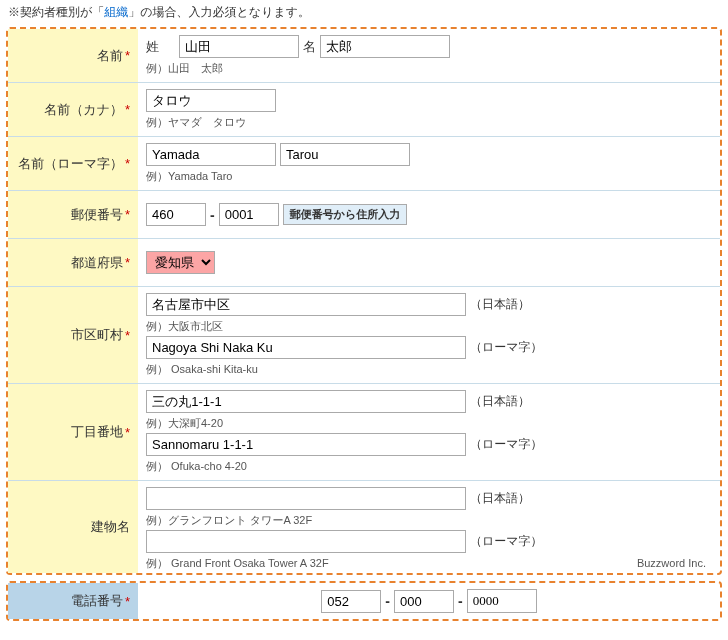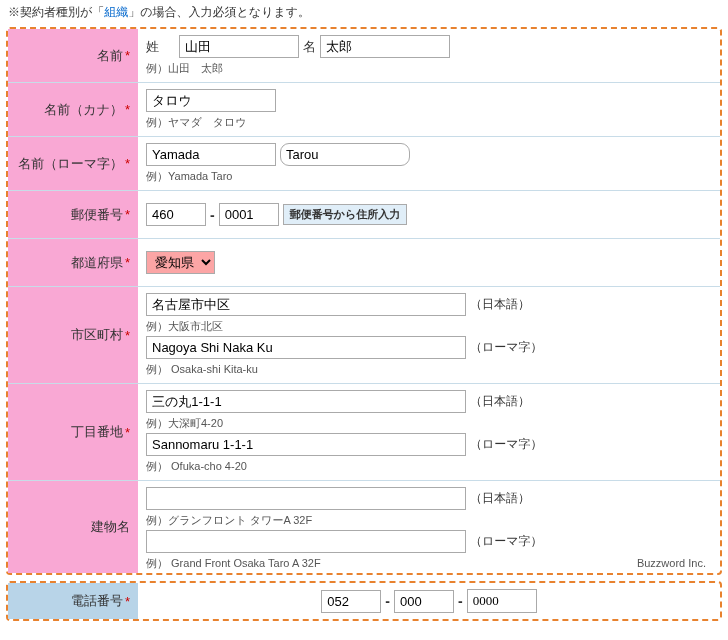--- a/index.html
+++ b/index.html
@@ -24,21 +24,21 @@
     }
 
     .form-row {
       display: flex;
       border-bottom: 1px solid #c8dce8;
       min-height: 48px;
     }
     .form-row:last-child { border-bottom: none; }
 
     .row-label {
-      background: #f9a8d4;
+      background: #fef9c3;
       width: 130px;
       min-width: 130px;
       display: flex;
       align-items: center;
       justify-content: flex-end;
       padding: 6px 8px;
       font-size: 13px;
       font-weight: normal;
     }
 
@@ -178,21 +178,21 @@
   </div>
 
   <div class="form-row">
     <div class="row-label">
       <span>名前（ローマ字）</span>
         <span class="required-star">*</span>
     </div>
     <div class="row-content">
       <div class="input-line">
         <input type="text" style="width: 130px;" value="Yamada">
-        <input type="text" style="width: 130px; border-radius: 9px;" value="Tarou">
+        <input type="text" style="width: 130px;" value="Tarou">
       </div>
       <div class="example-text">例）Yamada Taro</div>
     </div>
   </div>
 
   <div class="form-row">
     <div class="row-label">
       <span>郵便番号</span>
         <span class="required-star">*</span>
     </div>
@@ -269,21 +269,21 @@
       <div class="input-line">
         <input type="text" style="width: 320px;" value="">
         <span class="suffix-label">（日本語）</span>
       </div>
       <div class="example-text">例）グランフロント タワーA 32F</div>
       <div class="input-line">
         <input type="text" style="width: 320px;" value="">
         <span class="suffix-label">（ローマ字）</span>
       </div>
       <div style="display:flex; justify-content:space-between; align-items:center;">
-        <div class="example-text">例） Grand Front Osaka Taro A 32F</div>
+        <div class="example-text">例） Grand Front Osaka Tower A 32F</div>
         <div class="buzzword">Buzzword Inc.</div>
       </div>
     </div>
   </div>
 
 </div>
 
 <div class="phone-row">
   <div class="row-label">
     <span>電話番号</span>

